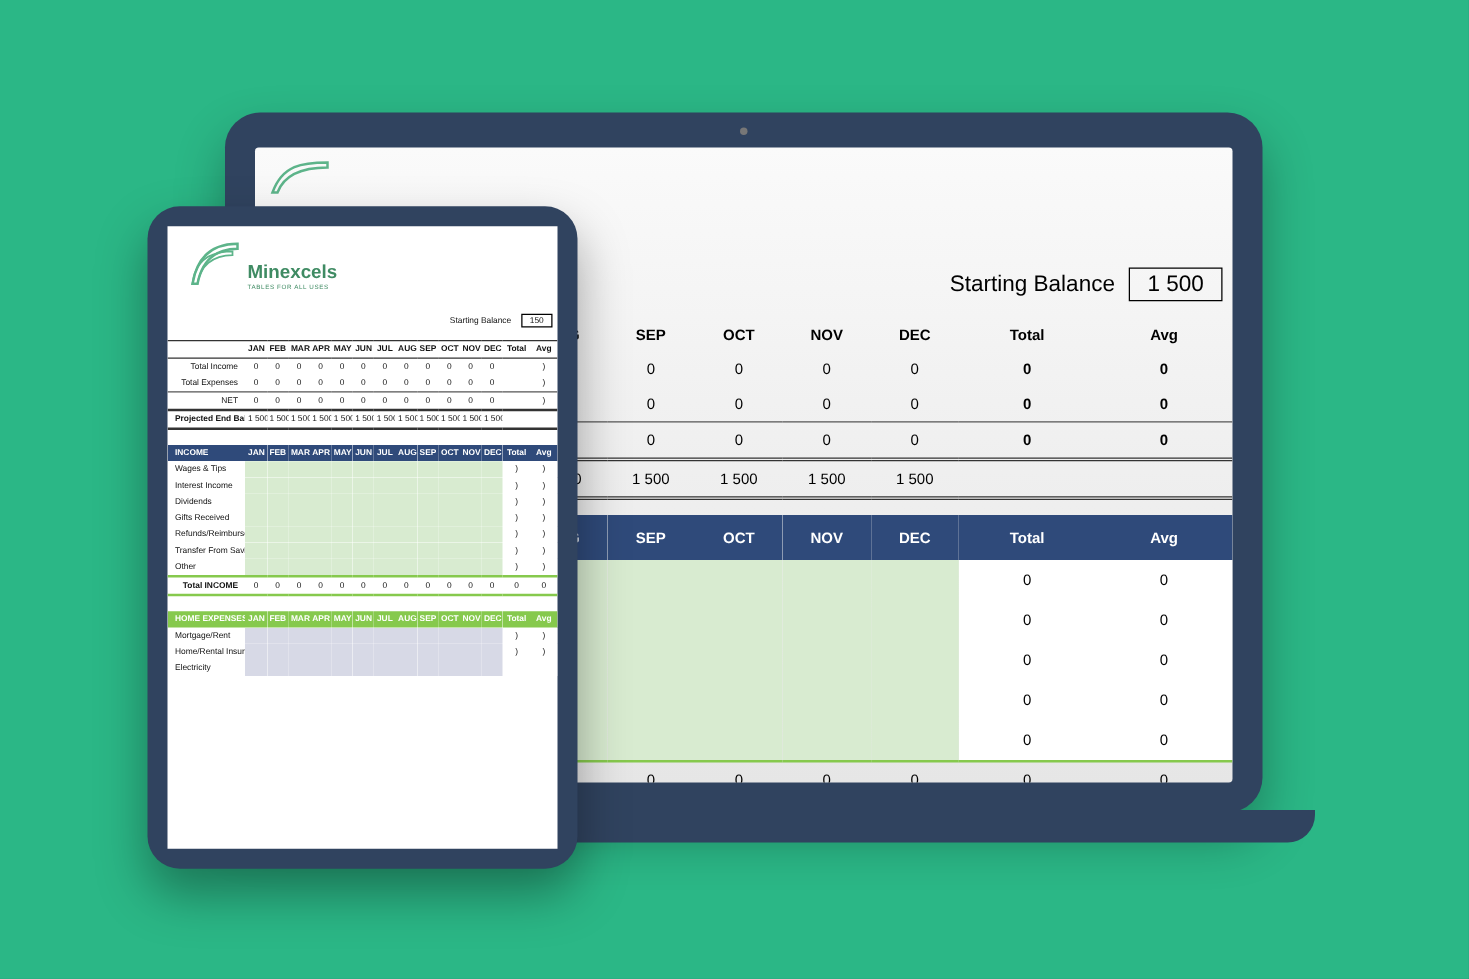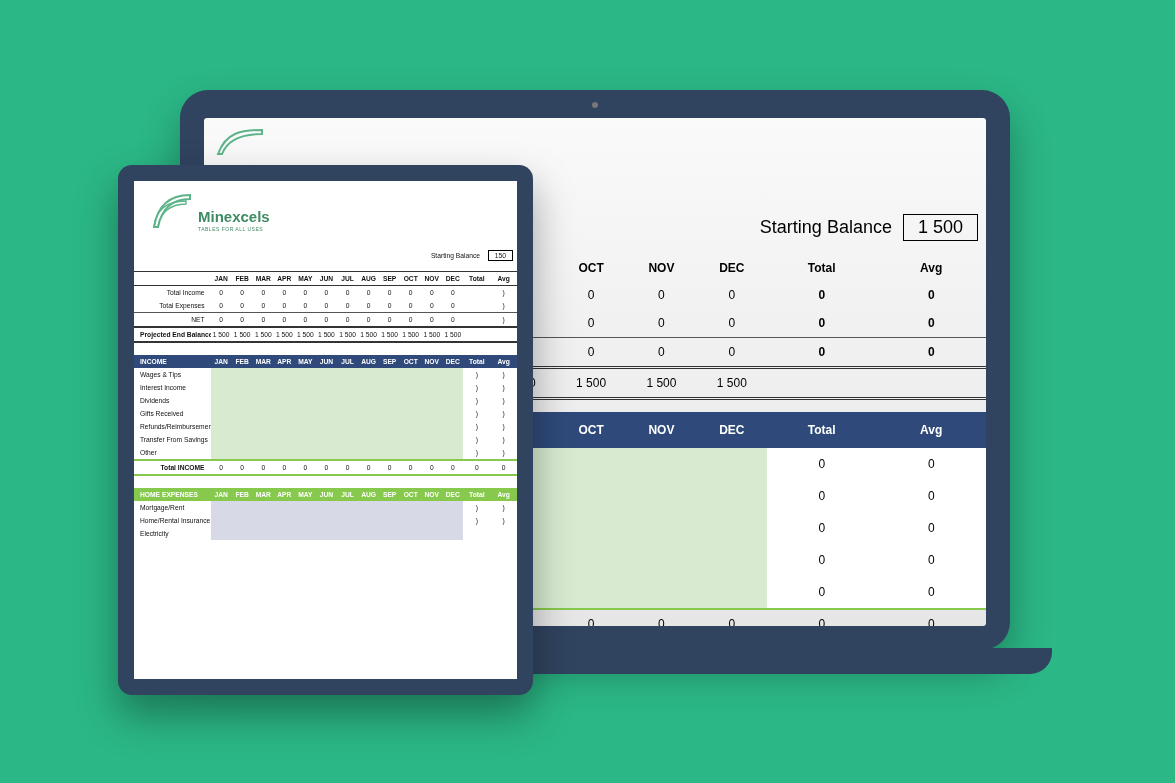--- a/index.html
+++ b/index.html
@@ -56,24 +56,24 @@
     height: 26px;
     background: #30435f;
     border-radius: 0 0 22px 22px;
   }
 
   
   .tablet-body {
     position: absolute;
     left: 118px;
     top: 165px;
-    width: 415px;
+    width: 344px;
     height: 530px;
     background: #30435f;
-    border-radius: 14px;
+    border-radius: 26px;
     box-shadow: 0 20px 40px rgba(0,0,0,0.35);
   }
   .tablet-screen {
     position: absolute;
     left: 16px;
     top: 16px;
     right: 16px;
     bottom: 16px;
     background: #ffffff;
     overflow: hidden;

